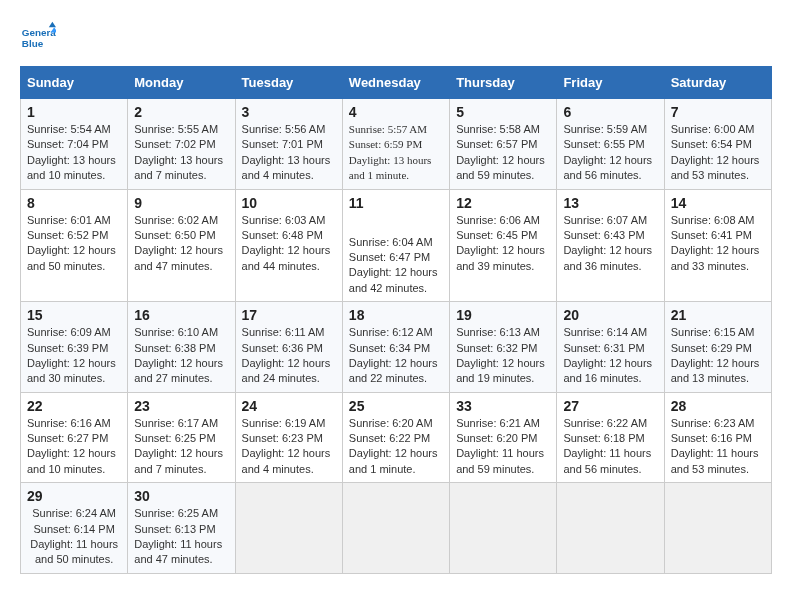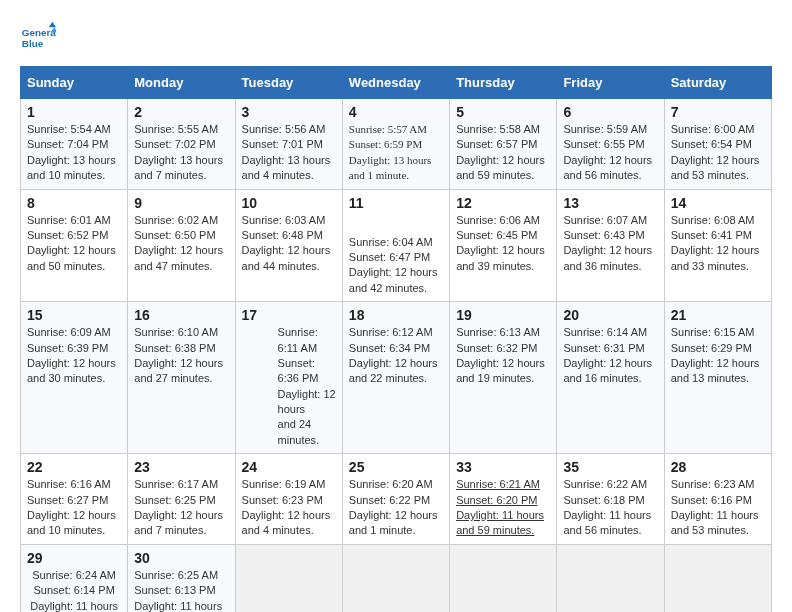--- a/index.html
+++ b/index.html
@@ -237,21 +237,21 @@
         </td>
         <td>
           <span class="day-num">16</span>
           <div class="day-info" style="white-space: pre-line;">Sunrise: 6:10 AM
 Sunset: 6:38 PM
 Daylight: 12 hours
 and 27 minutes.</div>
         </td>
         <td>
           <span class="day-num">17</span>
-          <div class="day-info" style="white-space: pre-line; margin-left: 36px;">Sunrise: 6:11 AM
+          <div class="day-info" style="white-space: pre-line;">Sunrise: 6:11 AM
 Sunset: 6:36 PM
 Daylight: 12 hours
 and 24 minutes.</div>
         </td>
         <td>
           <span class="day-num">18</span>
           <div class="day-info" style="white-space: pre-line;">Sunrise: 6:12 AM
 Sunset: 6:34 PM
 Daylight: 12 hours
 and 22 minutes.</div>
@@ -302,27 +302,27 @@
         </td>
         <td>
           <span class="day-num">25</span>
           <div class="day-info" style="white-space: pre-line;">Sunrise: 6:20 AM
 Sunset: 6:22 PM
 Daylight: 12 hours
 and 1 minute.</div>
         </td>
         <td>
           <span class="day-num">33</span>
-          <div class="day-info" style="white-space: pre-line; text-decoration: underline;">Sunrise: 6:21 AM
+          <div class="day-info" style="white-space: pre-line;">Sunrise: 6:21 AM
 Sunset: 6:20 PM
 Daylight: 11 hours
 and 59 minutes.</div>
         </td>
         <td>
-          <span class="day-num">35</span>
+          <span class="day-num">27</span>
           <div class="day-info" style="white-space: pre-line;">Sunrise: 6:22 AM
 Sunset: 6:18 PM
 Daylight: 11 hours
 and 56 minutes.</div>
         </td>
         <td>
           <span class="day-num">28</span>
           <div class="day-info" style="white-space: pre-line;">Sunrise: 6:23 AM
 Sunset: 6:16 PM
 Daylight: 11 hours

